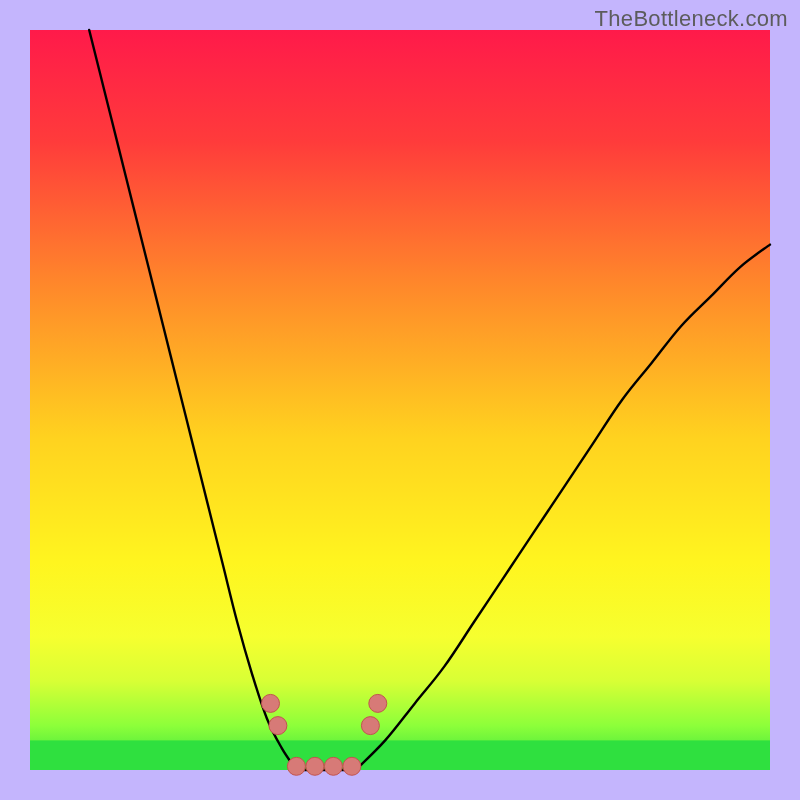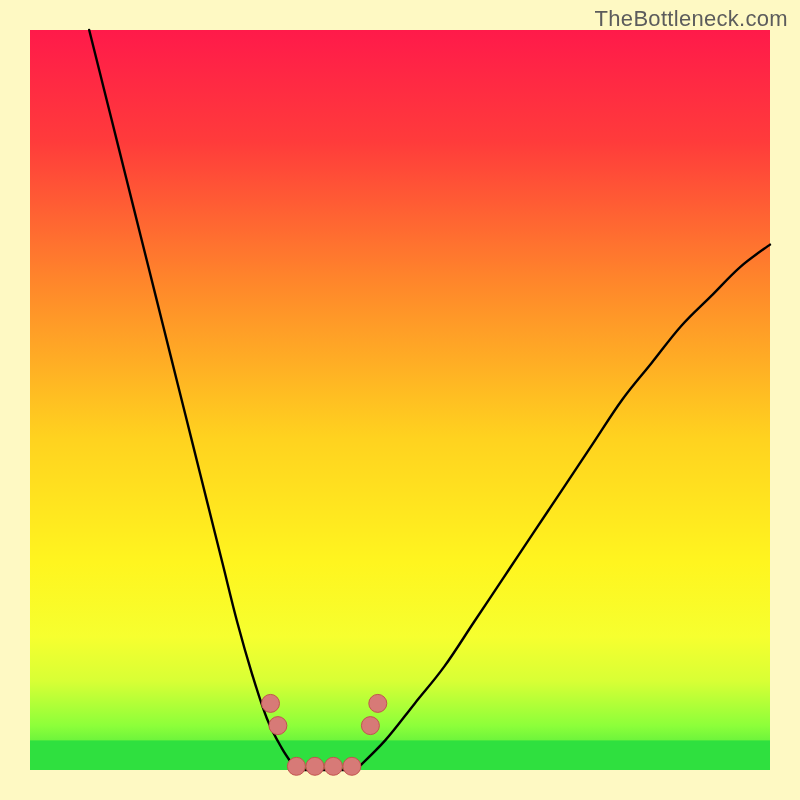--- a/index.html
+++ b/index.html
@@ -7,21 +7,21 @@
     padding: 0;
     width: 800px;
     height: 800px;
     background: #000;
     font-family: Arial, Helvetica, sans-serif;
   }
   .frame {
     position: relative;
     width: 800px;
     height: 800px;
-    background: #fef9c3;
+    background: #c4b5fd;
   }
   .watermark {
     position: absolute;
     top: 6px;
     right: 12px;
     color: #5c5c5c;
     font-size: 22px;
     font-weight: 500;
     letter-spacing: 0.3px;
   }

